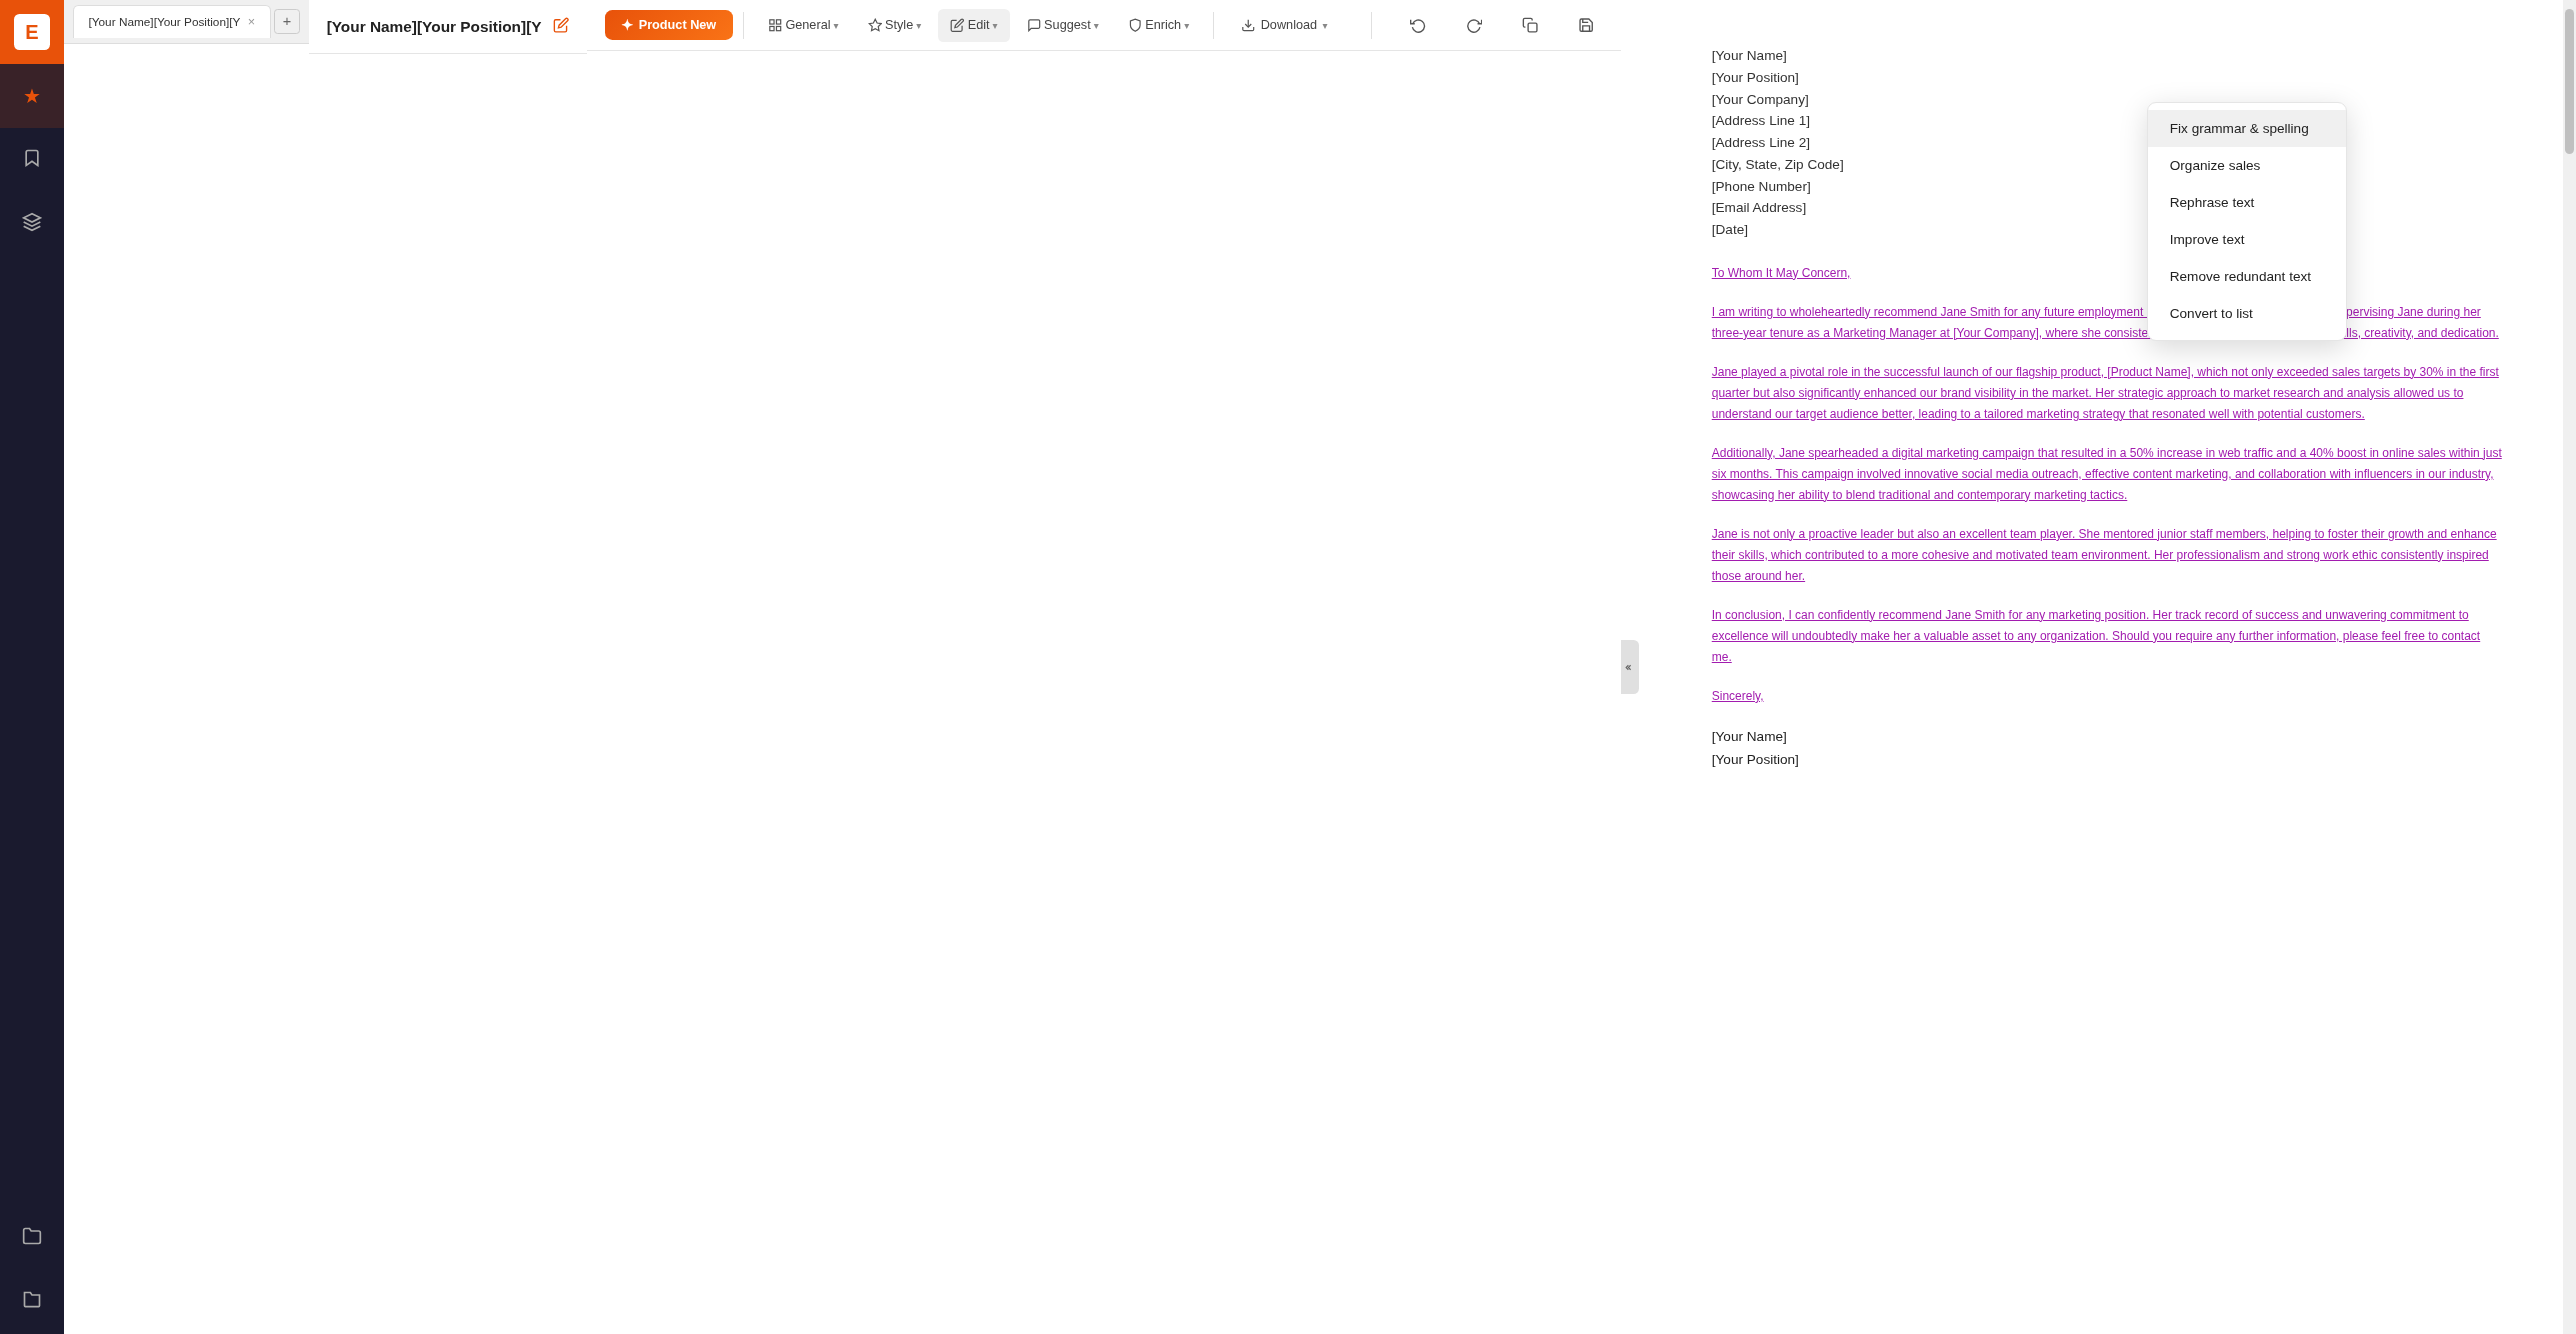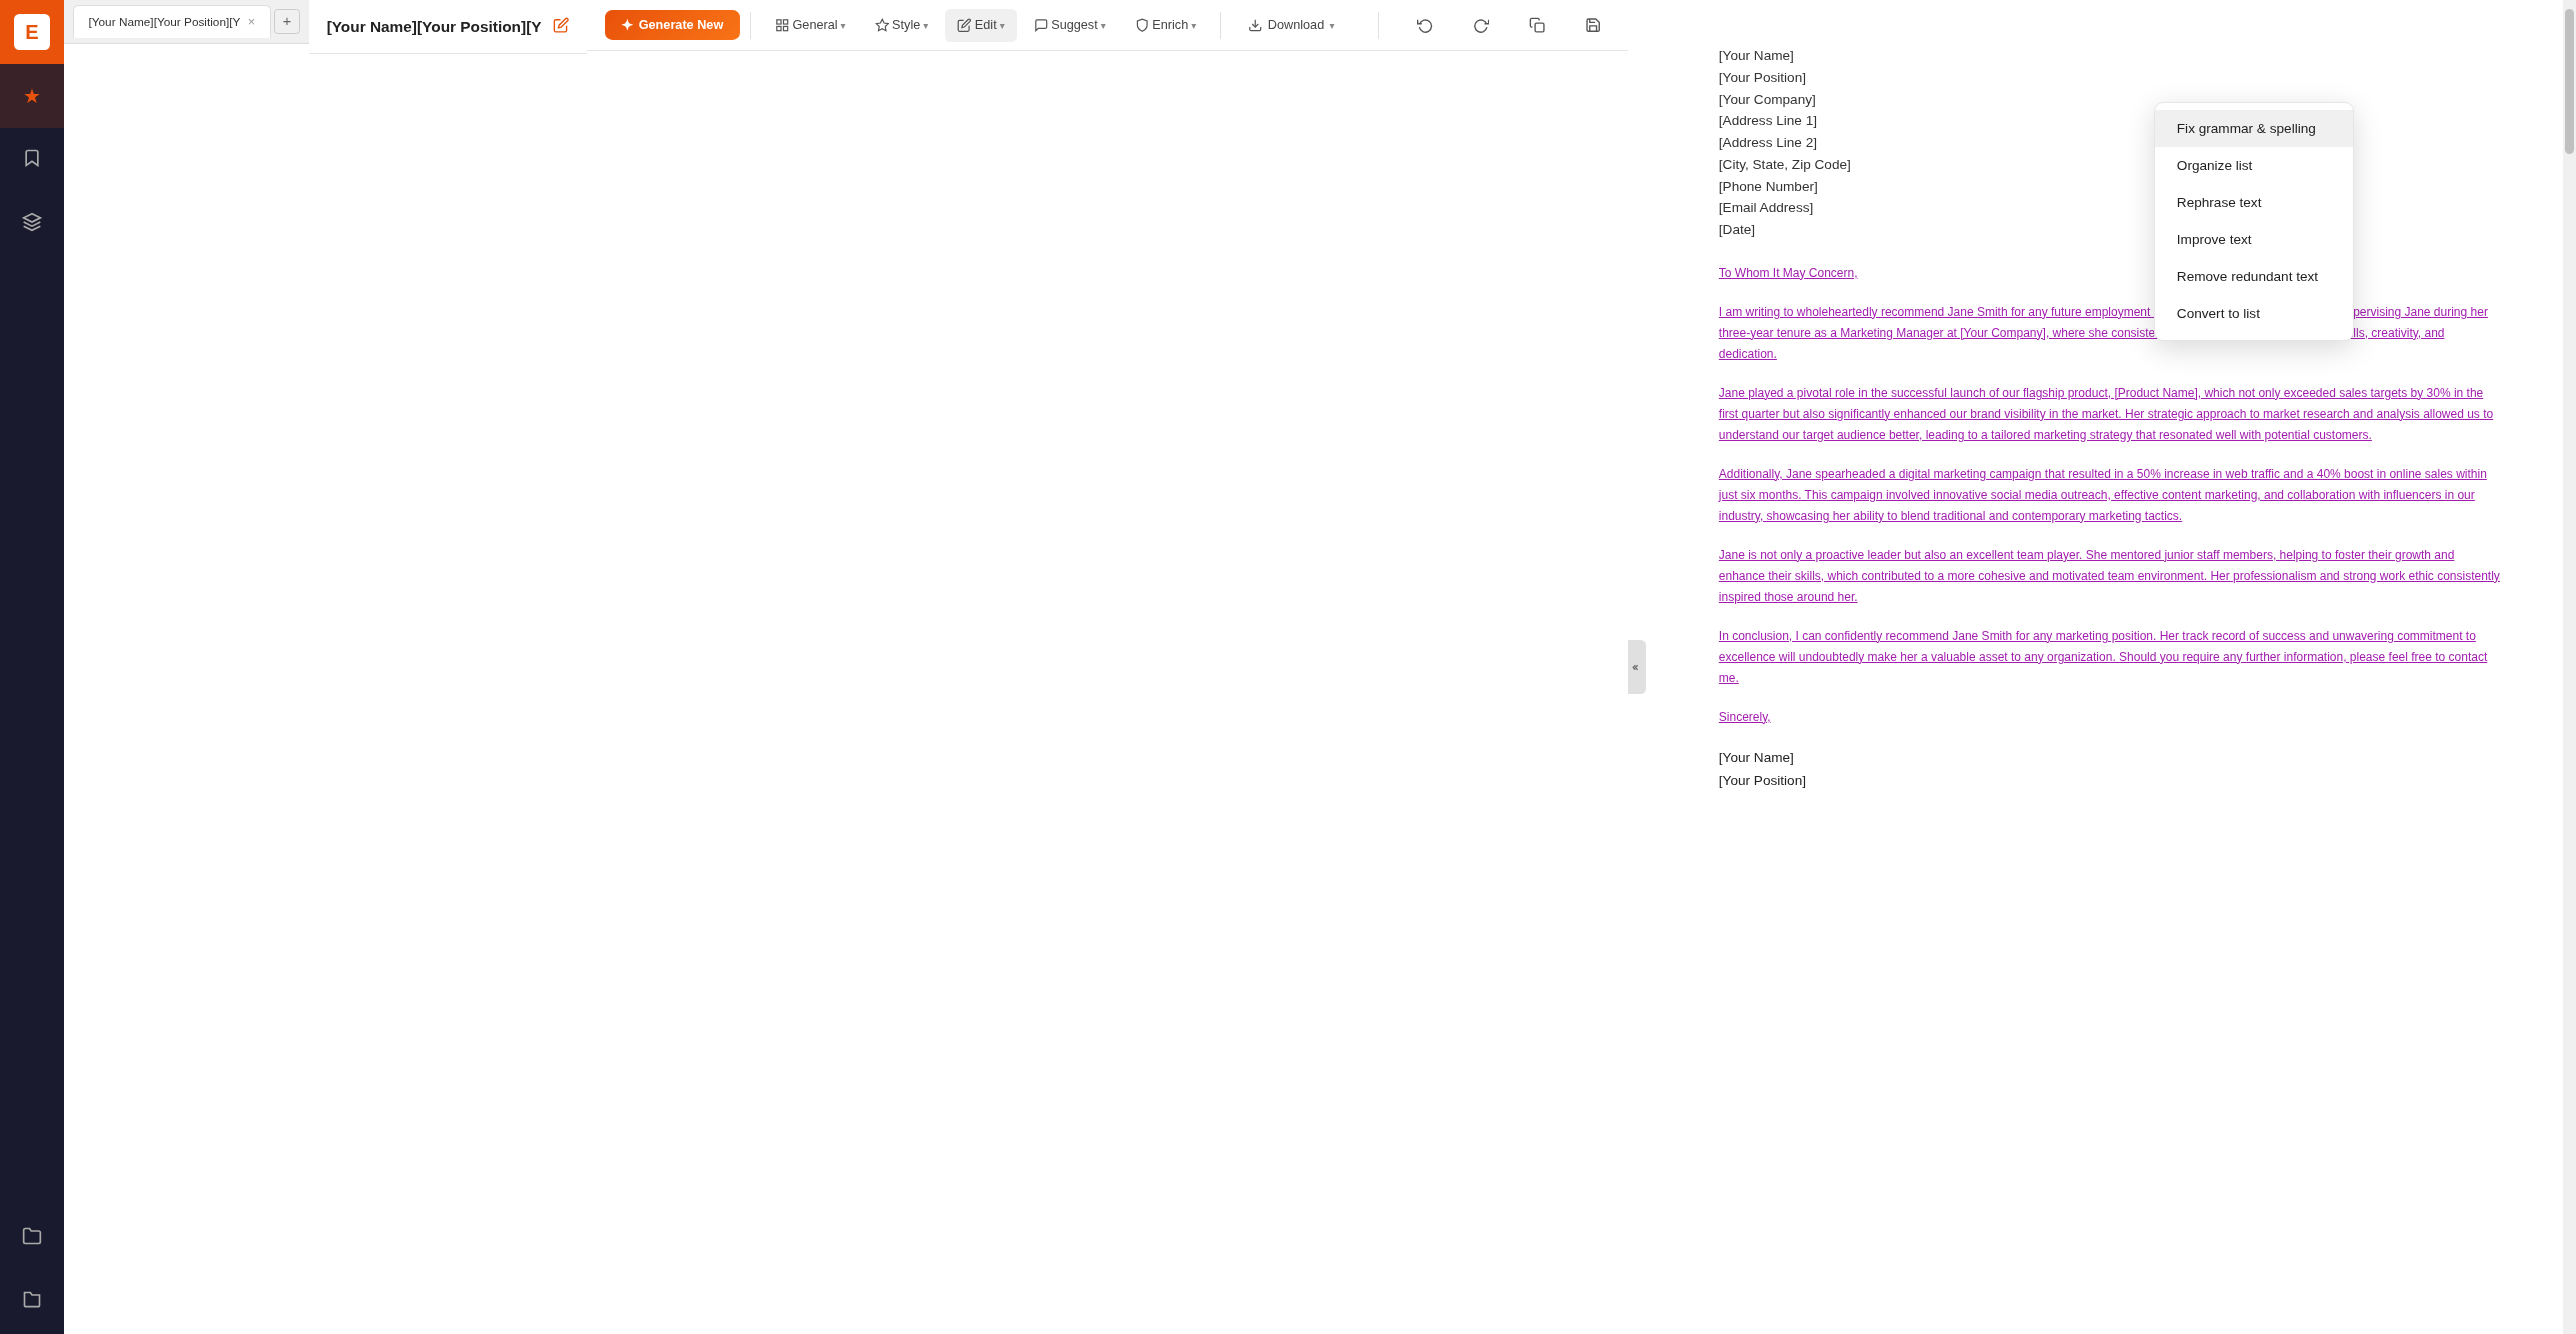--- a/index.html
+++ b/index.html
@@ -415,21 +415,21 @@
       <svg width="16.3" height="16.3" viewBox="0 0 24 24" fill="none" stroke="#e8520a" stroke-width="2">
         <path d="M11 4H4a2 2 0 0 0-2 2v14a2 2 0 0 0 2 2h14a2 2 0 0 0 2-2v-7"></path>
         <path d="M18.5 2.5a2.121 2.121 0 0 1 3 3L12 15l-4 1 1-4 9.5-9.5z"></path>
       </svg>
     </span>
   </div>
 
   <div class="toolbar">
     <button class="generate-btn">
       <span class="generate-btn-icon">✦</span>
-      <span>Generate New</span>
+      <span>Product New</span>
     </button>
 
     <div class="toolbar-divider"></div>
 
     <button class="toolbar-btn">
       <svg width="14.5" height="14.5" viewBox="0 0 24 24" fill="none" stroke="#555" stroke-width="2">
         <rect x="3" y="3" width="7" height="7"></rect>
           <rect x="14" y="3" width="7" height="7"></rect>
         <rect x="14" y="14" width="7" height="7"></rect>
           <rect x="3" y="14" width="7" height="7"></rect>
@@ -558,21 +558,21 @@
     <div class="scrollbar-track">
       <div class="scrollbar-thumb"></div>
     </div>
 
     <div class="dropdown-overlay">
       <div class="dropdown-menu">
         <div class="dropdown-item highlighted">
           <span>Fix grammar &amp; spelling</span>
         </div>
         <div class="dropdown-item">
-          <span>Organize list</span>
+          <span>Organize sales</span>
         </div>
         <div class="dropdown-item">
           <span>Rephrase text</span>
         </div>
         <div class="dropdown-item">
           <span>Improve text</span>
         </div>
         <div class="dropdown-item">
           <span>Remove redundant text</span>
         </div>

